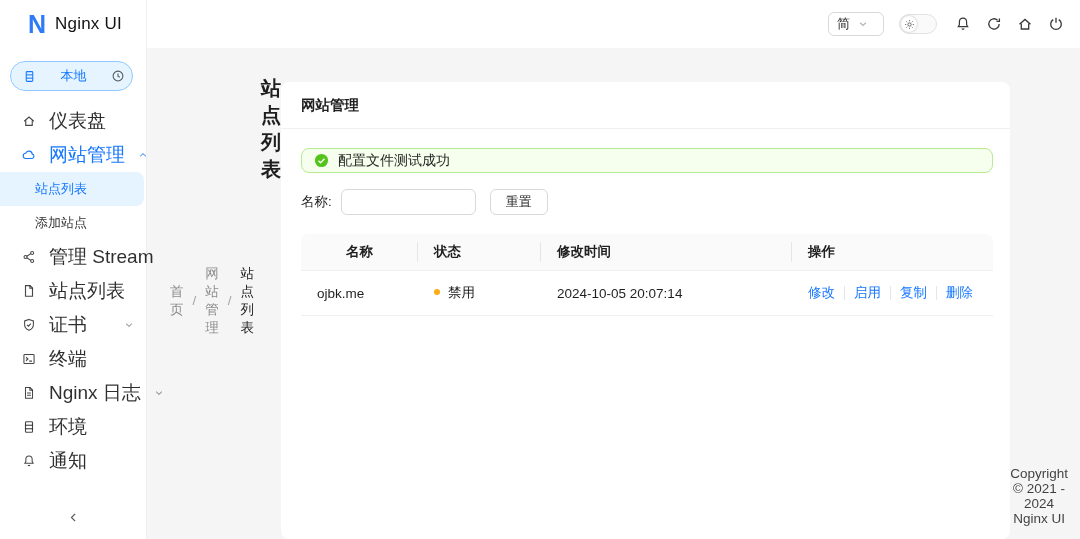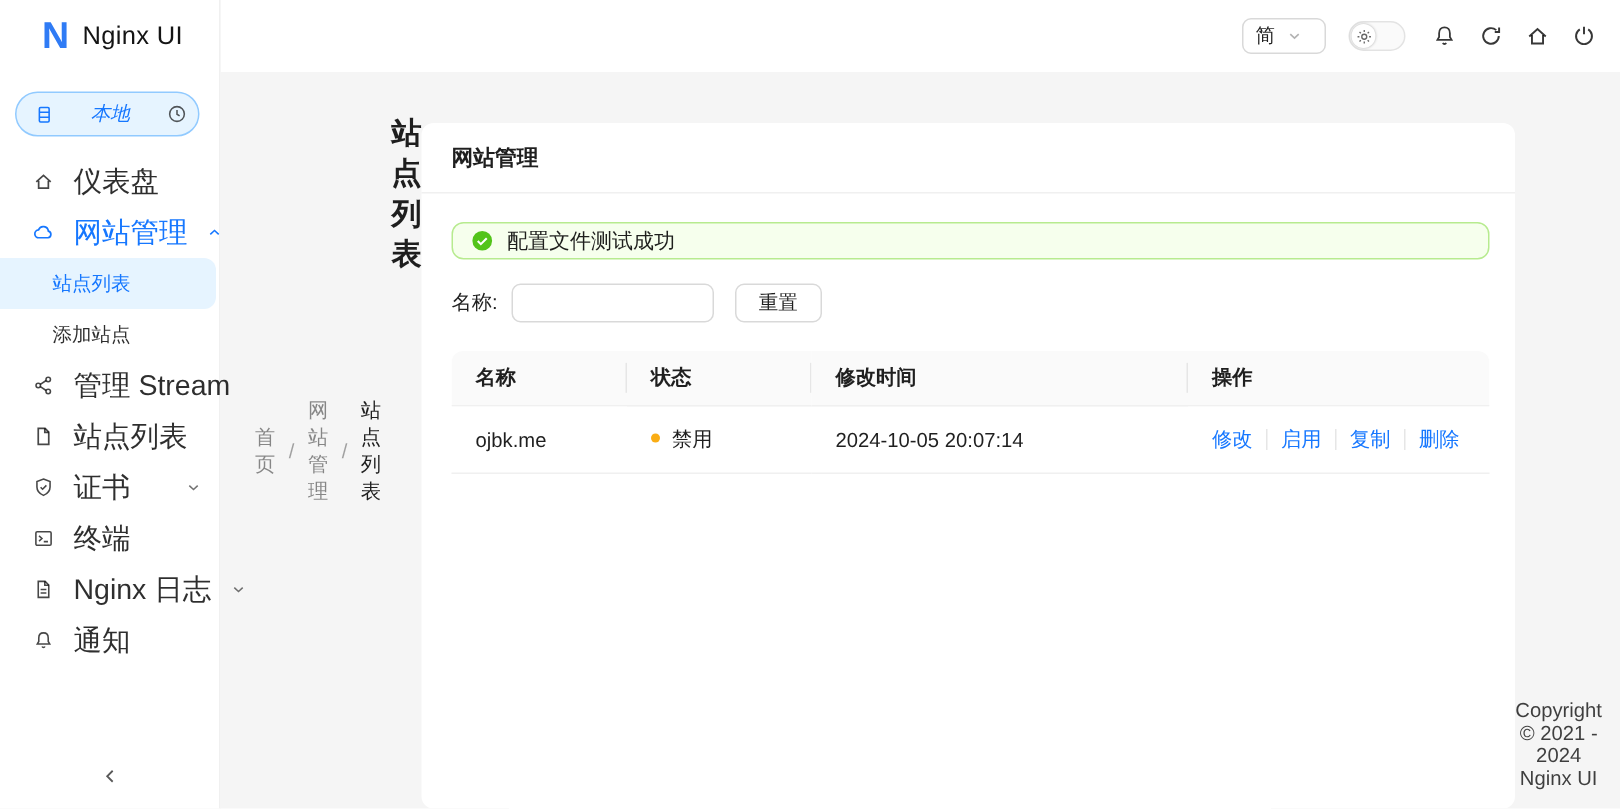--- a/index.html
+++ b/index.html
@@ -21,21 +21,21 @@
   .logo-row { height:48px; display:flex; align-items:center; padding-left:28px; gap:9px; }
   .logo-n { color:#2f7bf5; font-size:25px; font-weight:700; line-height:1; }
   .logo-text { font-size:17px; color:#141414; letter-spacing:0.2px; }
 
   .env-pill {
     margin:13px 13px 0 10px; height:30px;
     border:1px solid #91caff; background:#e6f4ff; border-radius:16px;
     display:flex; align-items:center; padding:0 7px 0 12px; gap:4px; cursor:pointer;
   }
   .env-pill .db-ic { color:#1677ff; display:flex; }
-  .env-label { color:#1677ff; font-size:13px; flex:1; text-align:center;font-style:italic; }
+  .env-label { color:#1677ff; font-size:13px; flex:1; text-align:center; }
   .env-clock { color:rgba(0,0,0,0.65); display:flex; align-items:center; }
 
   .menu { margin-top:13px; flex:1; }
   .menu-item {
     height:34px; display:flex; align-items:center;
     padding:0 12px 0 22px; gap:13px; cursor:pointer;
     color:rgba(0,0,0,0.82); font-size:19px; white-space:nowrap;
   }
   .menu-item .mi { display:flex; color:rgba(0,0,0,0.72); }
   .menu-item.active { color:#1677ff; }
@@ -110,21 +110,21 @@
     border:1px solid #d9d9d9; border-radius:6px; font-size:13px; cursor:pointer;
     color:rgba(0,0,0,0.88); font-family:"Liberation Sans", sans-serif;
   }
 
   table.site-table { margin-top:19px; width:100%; border-collapse:separate; border-spacing:0; table-layout:fixed; }
   .site-table th {
     background:#fafafa; text-align:left; font-weight:700; font-size:13.5px;
     padding:9px 16px; color:rgba(0,0,0,0.88); position:relative;
     border-bottom:1px solid #f0f0f0;
   }
-  .site-table th:first-child { border-top-left-radius:8px; border-bottom-left-radius:0; }
+  .site-table th:first-child { border-top-left-radius:8px; border-bottom-left-radius:0;text-align:center; }
   .site-table th:last-child { border-top-right-radius:8px; }
   .site-table th:not(:last-child)::after {
     content:""; position:absolute; right:0; top:50%; transform:translateY(-50%);
     width:1px; height:1.5em; background:rgba(5,5,5,0.08);
   }
   .site-table td { padding:13px 16px; border-bottom:1px solid #f0f0f0; font-size:13.5px; }
   .col-name { width:117px; } .col-status { width:123px; } .col-time { width:251px; }
 
   .status-dot {
     display:inline-block; width:6px; height:6px; border-radius:50%;
@@ -251,20 +251,30 @@
             </svg>
         </span>
         <span>Nginx 日志</span>
         <span class="chev">
           <svg width="10" height="10" viewBox="0 0 16 16" fill="none" stroke="currentColor" stroke-width="1.6">
               <path d="M3.5 6 8 10.2 12.5 6"></path>
             </svg>
         </span>
       </div>
 
+      <div class="menu-item">
+        <span class="mi">
+          <svg width="14" height="14" viewBox="0 0 16 16" fill="none" stroke="currentColor" stroke-width="1.3">
+              <rect x="4" y="2" width="8" height="12" rx="1"></rect>
+              <line x1="4" y1="6" x2="12" y2="6"></line>
+              <line x1="4" y1="10" x2="12" y2="10"></line>
+            </svg>
+        </span>
+        <span>环境</span>
+      </div>
 
       <div class="menu-item">
         <span class="mi">
           <svg width="14" height="14" viewBox="0 0 16 16" fill="none" stroke="currentColor" stroke-width="1.2">
               <path d="M8 2.2c2.2 0 3.6 1.6 3.6 3.9v2.6l1.1 1.9H3.3l1.1-1.9V6.1c0-2.3 1.4-3.9 3.6-3.9z"></path>
               <path d="M6.9 12.6a1.2 1.2 0 0 0 2.2 0"></path>
             </svg>
         </span>
         <span>通知</span>
       </div>

